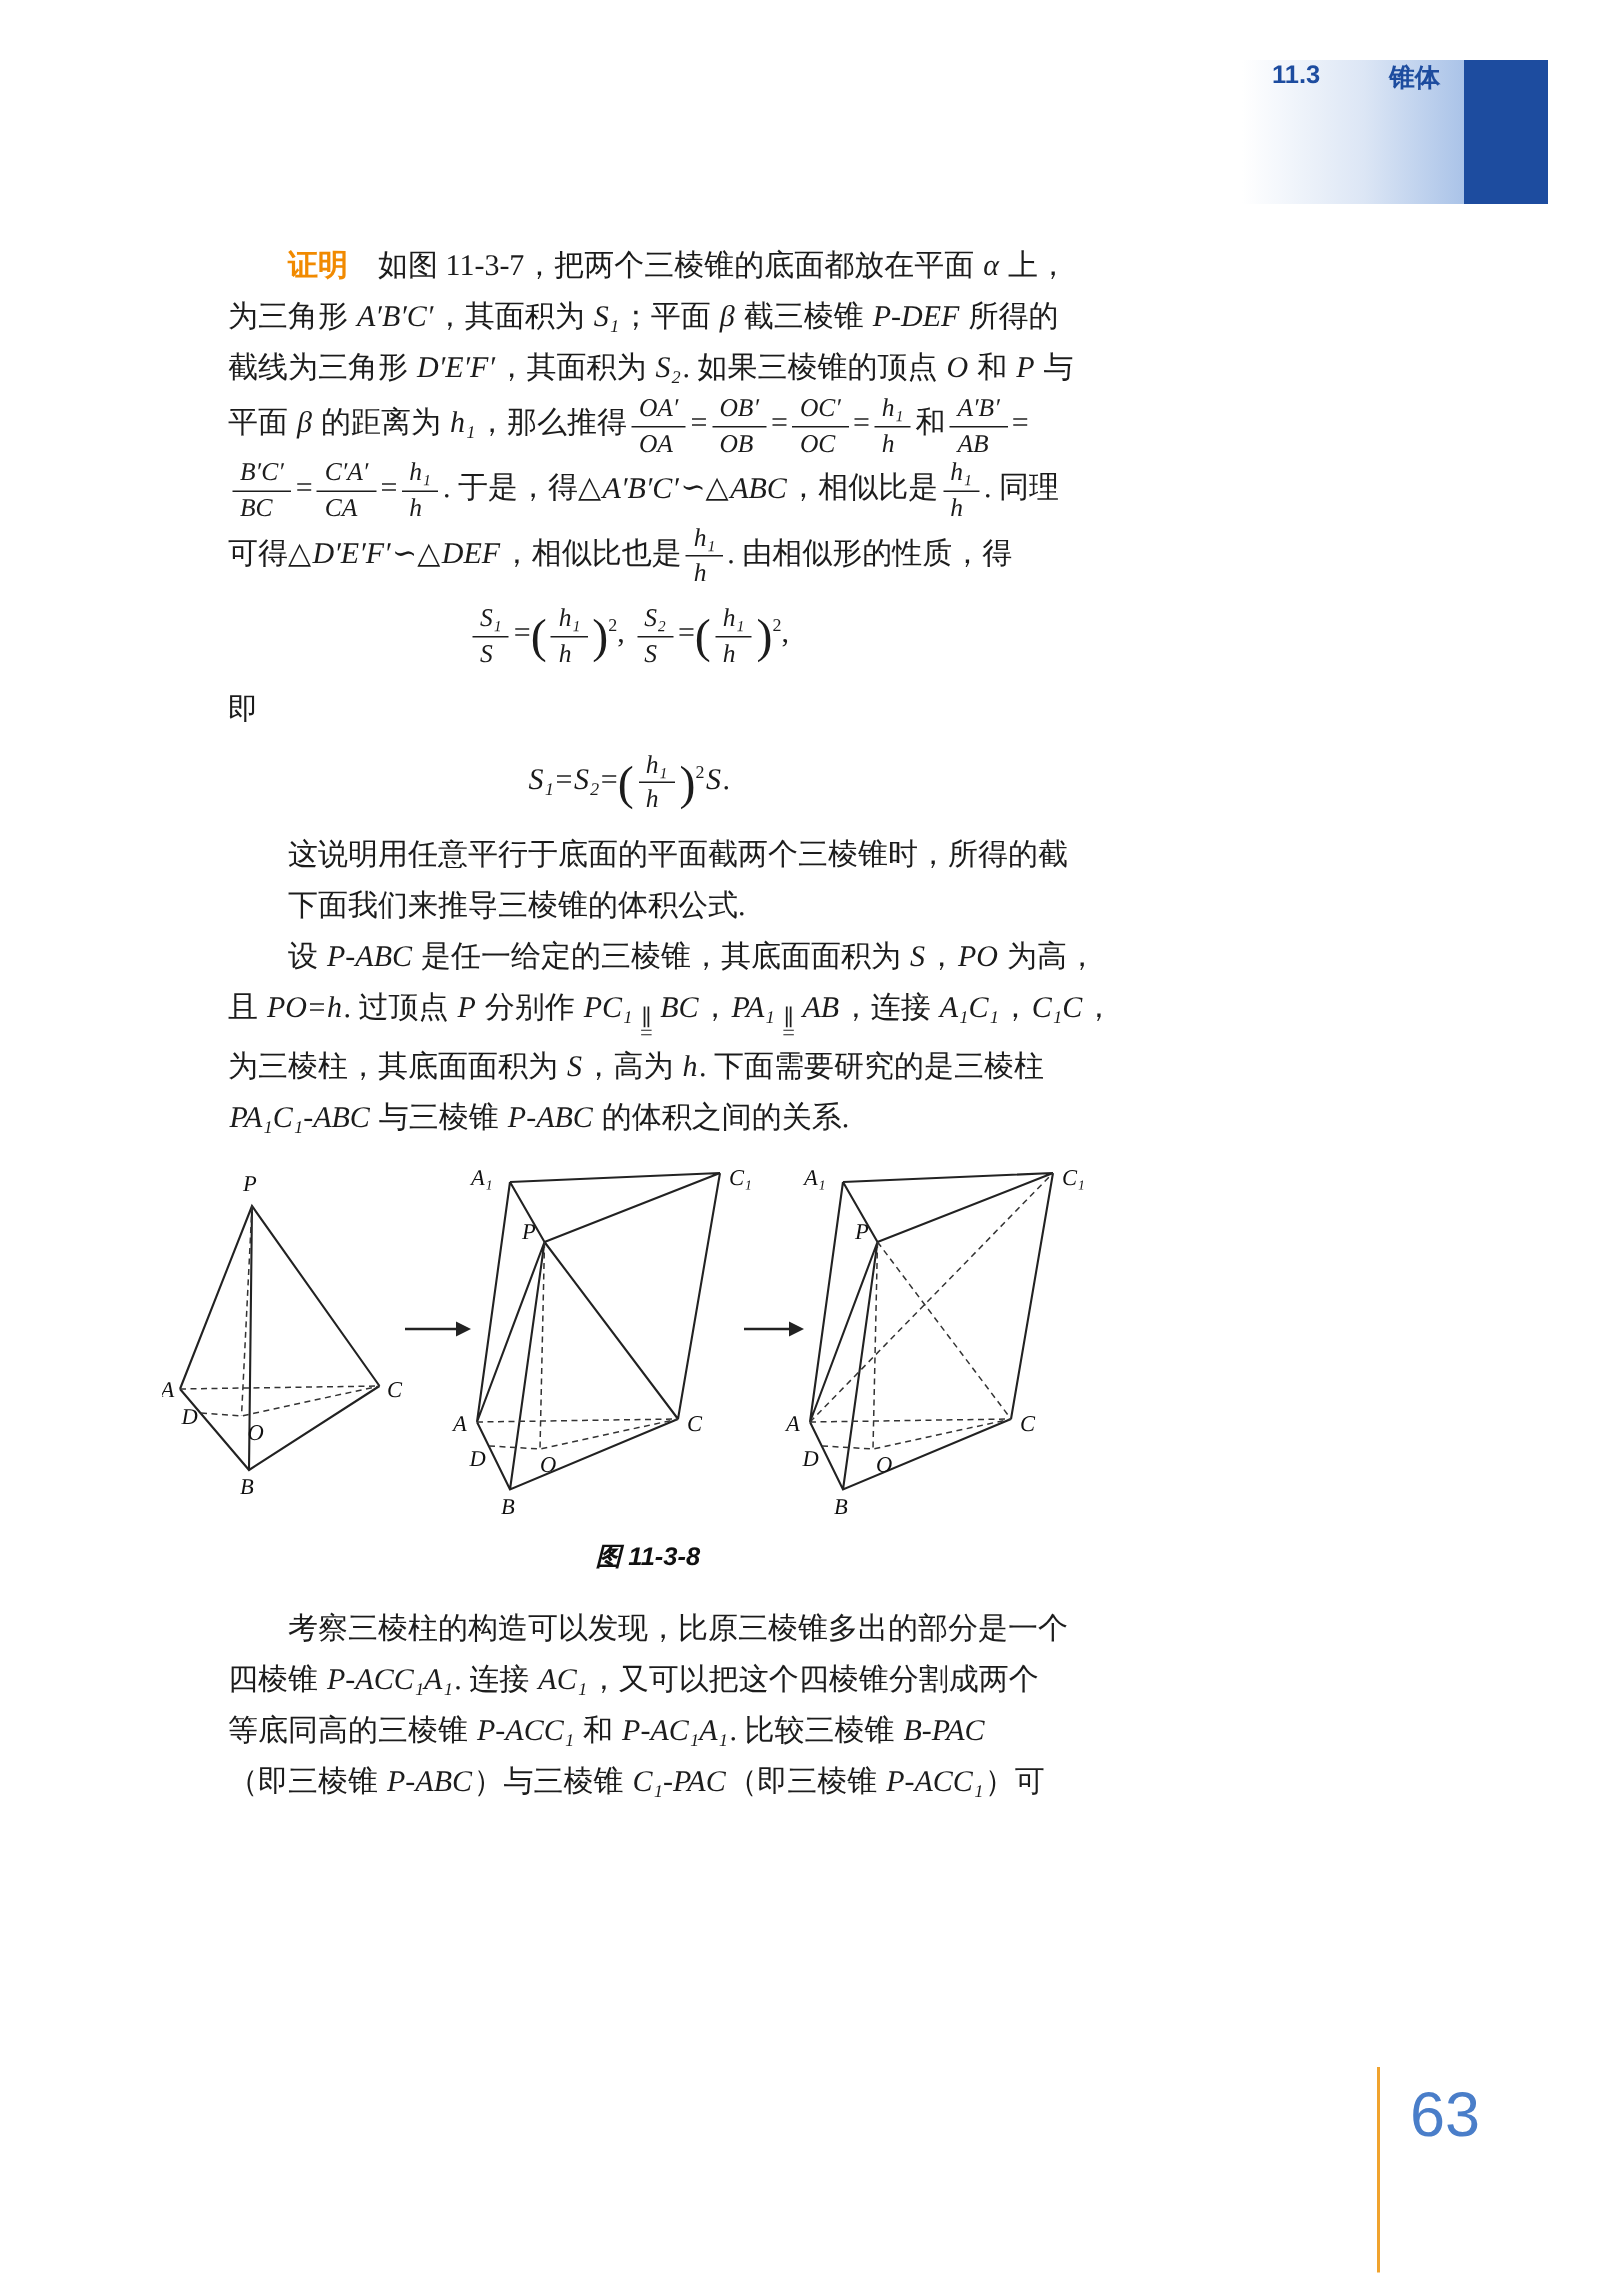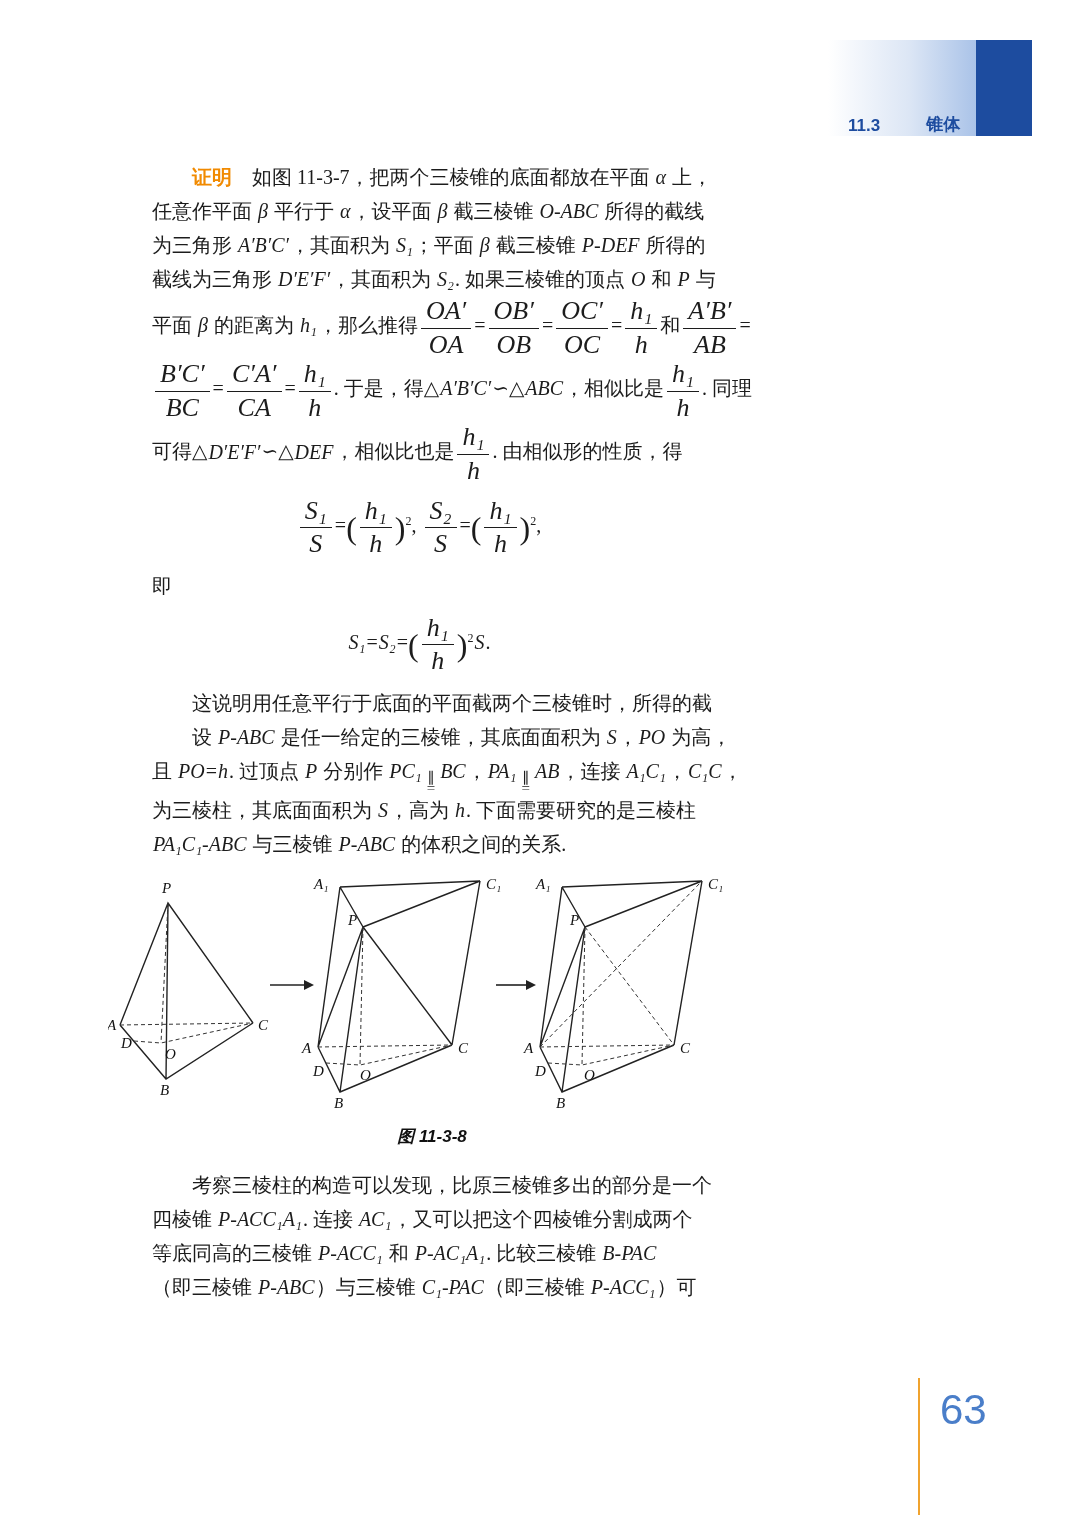--- a/index.html
+++ b/index.html
@@ -3,34 +3,34 @@
 <meta charset="utf-8">
 <style>
   html,body{margin:0;padding:0;}
   body{width:1080px;height:1515px;background:#ffffff;position:relative;
        font-family:"Liberation Serif","DejaVu Serif",serif;color:#1c1c1c;overflow:hidden;}
   .page{position:relative;width:1080px;height:1515px;}
 
   
   .sec-header{position:absolute;top:40px;left:828px;width:204px;height:96px;display:flex;}
   .sec-grad{flex:1;background:linear-gradient(90deg,rgba(255,255,255,0) 0%,#dce6f5 55%,#aac3e8 100%);
-            display:flex;align-items:flex-end;gap:46px;padding-left:20px;
+            display:flex;align-items:flex-start;gap:46px;padding-left:20px;
             font-family:"Liberation Sans",sans-serif;font-weight:bold;color:#1d4c9f;font-size:17px;}
   .sec-block{width:56px;background:#1d4c9f;}
 
   
   .text-col{position:absolute;left:116px;top:160px;width:606px;font-size:20px;}
   .line{line-height:34px;white-space:nowrap;min-height:34px;margin-left:36px;}
   .indent{text-indent:2em;}
   .formula{text-align:center;text-indent:0;margin:10px 0;}
   .mi{font-style:italic;padding:0 1px;}
   .proof{color:#f18a00;font-family:"Liberation Sans",sans-serif;font-weight:bold;}
   sup{font-size:12px;line-height:0;}
   .paren{font-size:32px;vertical-align:middle;line-height:0;}
-  .frac{display:inline-block;vertical-align:middle;text-align:center;margin:0 3px;font-size:26px;line-height:normal;}
+  .frac{display:inline-block;vertical-align:middle;text-align:left;margin:0 3px;font-size:17px;line-height:normal;}
   .frac .fnum{display:block;padding:1px 4px 2px;border-bottom:1.3px solid #1c1c1c;line-height:1.1;}
   .frac .fden{display:block;padding:2px 4px 0;line-height:1.1;}
   .pareq{display:inline-flex;flex-direction:column;align-items:center;vertical-align:-5px;
          margin:0 4px;font-size:15px;}
   .pareq span{line-height:10px;display:block;}
 
   
   .figure-wrap{margin:14px 0 6px -8px;width:648px;}
   .figure-wrap svg{display:block;}
   .edge{stroke:#222;stroke-width:1.4;fill:none;}
@@ -55,30 +55,30 @@
     <div class="sec-grad">
       <span>11.3</span>
       <span>锥体</span>
     </div>
     <div class="sec-block"></div>
   </div>
 
   <div class="text-col">
     <div>
         <div class="line indent"><span class="proof">证明</span>　如图 11-3-7，把两个三棱锥的底面都放在平面 <span class="mi">α</span> 上，</div>
-        <div class="line">任意作平面 <span class="mi">β</span> 平行于 <span class="mi">α</span>，设平面 <span class="mi">β</span> 截三棱锥 <span class="mi">O-ABC</span> 所得的截线</div>
         <div class="line">为三角形 <span class="mi">A′B′C′</span>，其面积为 <span class="mi">S₁</span>；平面 <span class="mi">β</span> 截三棱锥 <span class="mi">P-DEF</span> 所得的</div>
         <div class="line">截线为三角形 <span class="mi">D′E′F′</span>，其面积为 <span class="mi">S₂</span>. 如果三棱锥的顶点 <span class="mi">O</span> 和 <span class="mi">P</span> 与</div>
         <div class="line">平面 <span class="mi">β</span> 的距离为 <span class="mi">h₁</span>，那么推得<span class="frac"><span class="fnum"><span class="mi">OA′</span></span><span class="fden"><span class="mi">OA</span></span></span>=<span class="frac"><span class="fnum"><span class="mi">OB′</span></span><span class="fden"><span class="mi">OB</span></span></span>=<span class="frac"><span class="fnum"><span class="mi">OC′</span></span><span class="fden"><span class="mi">OC</span></span></span>=<span class="frac"><span class="fnum"><span class="mi">h₁</span></span><span class="fden"><span class="mi">h</span></span></span>和<span class="frac"><span class="fnum"><span class="mi">A′B′</span></span><span class="fden"><span class="mi">AB</span></span></span>=</div>
         <div class="line"><span class="frac"><span class="fnum"><span class="mi">B′C′</span></span><span class="fden"><span class="mi">BC</span></span></span>=<span class="frac"><span class="fnum"><span class="mi">C′A′</span></span><span class="fden"><span class="mi">CA</span></span></span>=<span class="frac"><span class="fnum"><span class="mi">h₁</span></span><span class="fden"><span class="mi">h</span></span></span>. 于是，得△<span class="mi">A′B′C′</span>∽△<span class="mi">ABC</span>，相似比是<span class="frac"><span class="fnum"><span class="mi">h₁</span></span><span class="fden"><span class="mi">h</span></span></span>. 同理</div>
         <div class="line">可得△<span class="mi">D′E′F′</span>∽△<span class="mi">DEF</span>，相似比也是<span class="frac"><span class="fnum"><span class="mi">h₁</span></span><span class="fden"><span class="mi">h</span></span></span>. 由相似形的性质，得</div>
         <div class="line formula"><span class="frac"><span class="fnum"><span class="mi">S₁</span></span><span class="fden"><span class="mi">S</span></span></span>=<span class="paren">(</span><span class="frac"><span class="fnum"><span class="mi">h₁</span></span><span class="fden"><span class="mi">h</span></span></span><span class="paren">)</span><sup>2</sup>, <span class="frac"><span class="fnum"><span class="mi">S₂</span></span><span class="fden"><span class="mi">S</span></span></span>=<span class="paren">(</span><span class="frac"><span class="fnum"><span class="mi">h₁</span></span><span class="fden"><span class="mi">h</span></span></span><span class="paren">)</span><sup>2</sup>,</div>
         <div class="line">即</div>
         <div class="line formula"><span class="mi">S₁</span>=<span class="mi">S₂</span>=<span class="paren">(</span><span class="frac"><span class="fnum"><span class="mi">h₁</span></span><span class="fden"><span class="mi">h</span></span></span><span class="paren">)</span><sup>2</sup><span class="mi">S</span>.</div>
         <div class="line indent">这说明用任意平行于底面的平面截两个三棱锥时，所得的截</div>
+        <div class="line indent">下面我们来推导三棱锥的体积公式.</div>
         <div class="line indent">设 <span class="mi">P-ABC</span> 是任一给定的三棱锥，其底面面积为 <span class="mi">S</span>，<span class="mi">PO</span> 为高，</div>
         <div class="line">且 <span class="mi">PO</span>=<span class="mi">h</span>. 过顶点 <span class="mi">P</span> 分别作 <span class="mi">PC₁</span><span class="pareq">
             <span>∥</span>
             <span>=</span>
           </span><span class="mi">BC</span>，<span class="mi">PA₁</span><span class="pareq">
             <span>∥</span>
             <span>=</span>
           </span><span class="mi">AB</span>，连接 <span class="mi">A₁C₁</span>，<span class="mi">C₁C</span>，</div>
         <div class="line">为三棱柱，其底面面积为 <span class="mi">S</span>，高为 <span class="mi">h</span>. 下面需要研究的是三棱柱</div>
         <div class="line"><span class="mi">PA₁C₁-ABC</span> 与三棱锥 <span class="mi">P-ABC</span> 的体积之间的关系.</div>

